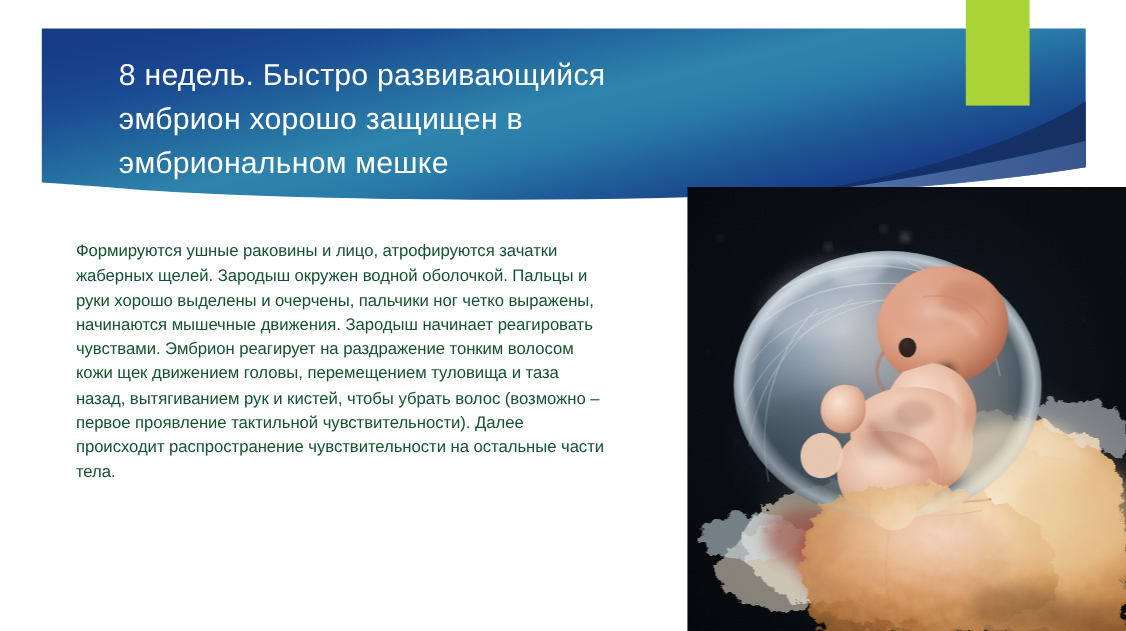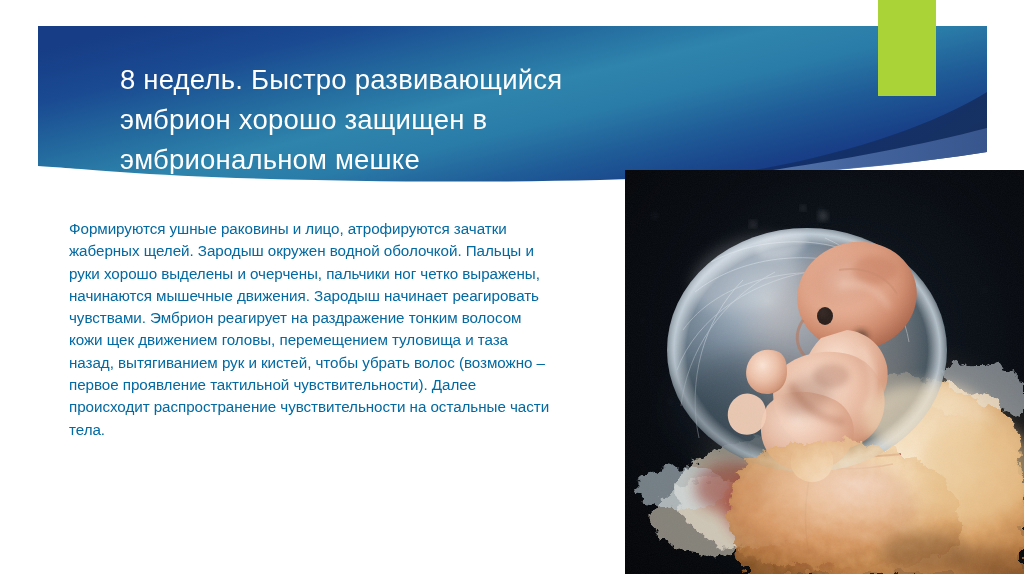--- a/index.html
+++ b/index.html
@@ -54,42 +54,42 @@
   
   .title-wrap {
     position: absolute;
     left: 104px;
     top: 44px;
     width: 700px;
     height: 130px;
     overflow: hidden;
   }
   .slide-title {
-    margin: 16px;
+    margin: 4px;
     font-family: "Liberation Sans", "DejaVu Sans", sans-serif;
     font-size: 27.5px;
     font-weight: 400;
     line-height: 40px;
     letter-spacing: 0.2px;
     color: #ffffff;
     white-space: pre-line;
   }
 
   
   .body-text {
     position: absolute;
     left: 69px;
     top: 218px;
     width: 488px;
     margin: 0;
     font-family: "Liberation Sans", "DejaVu Sans", sans-serif;
     font-size: 15.2px;
     font-weight: 400;
     line-height: 22.3px;
-    color: #0369a1;
+    color: #14532d;
     text-align: left;
     letter-spacing: -0.05px;
   }
 
   
   .photo {
     position: absolute;
     left: 625px;
     top: 170px;
     width: 399px;

